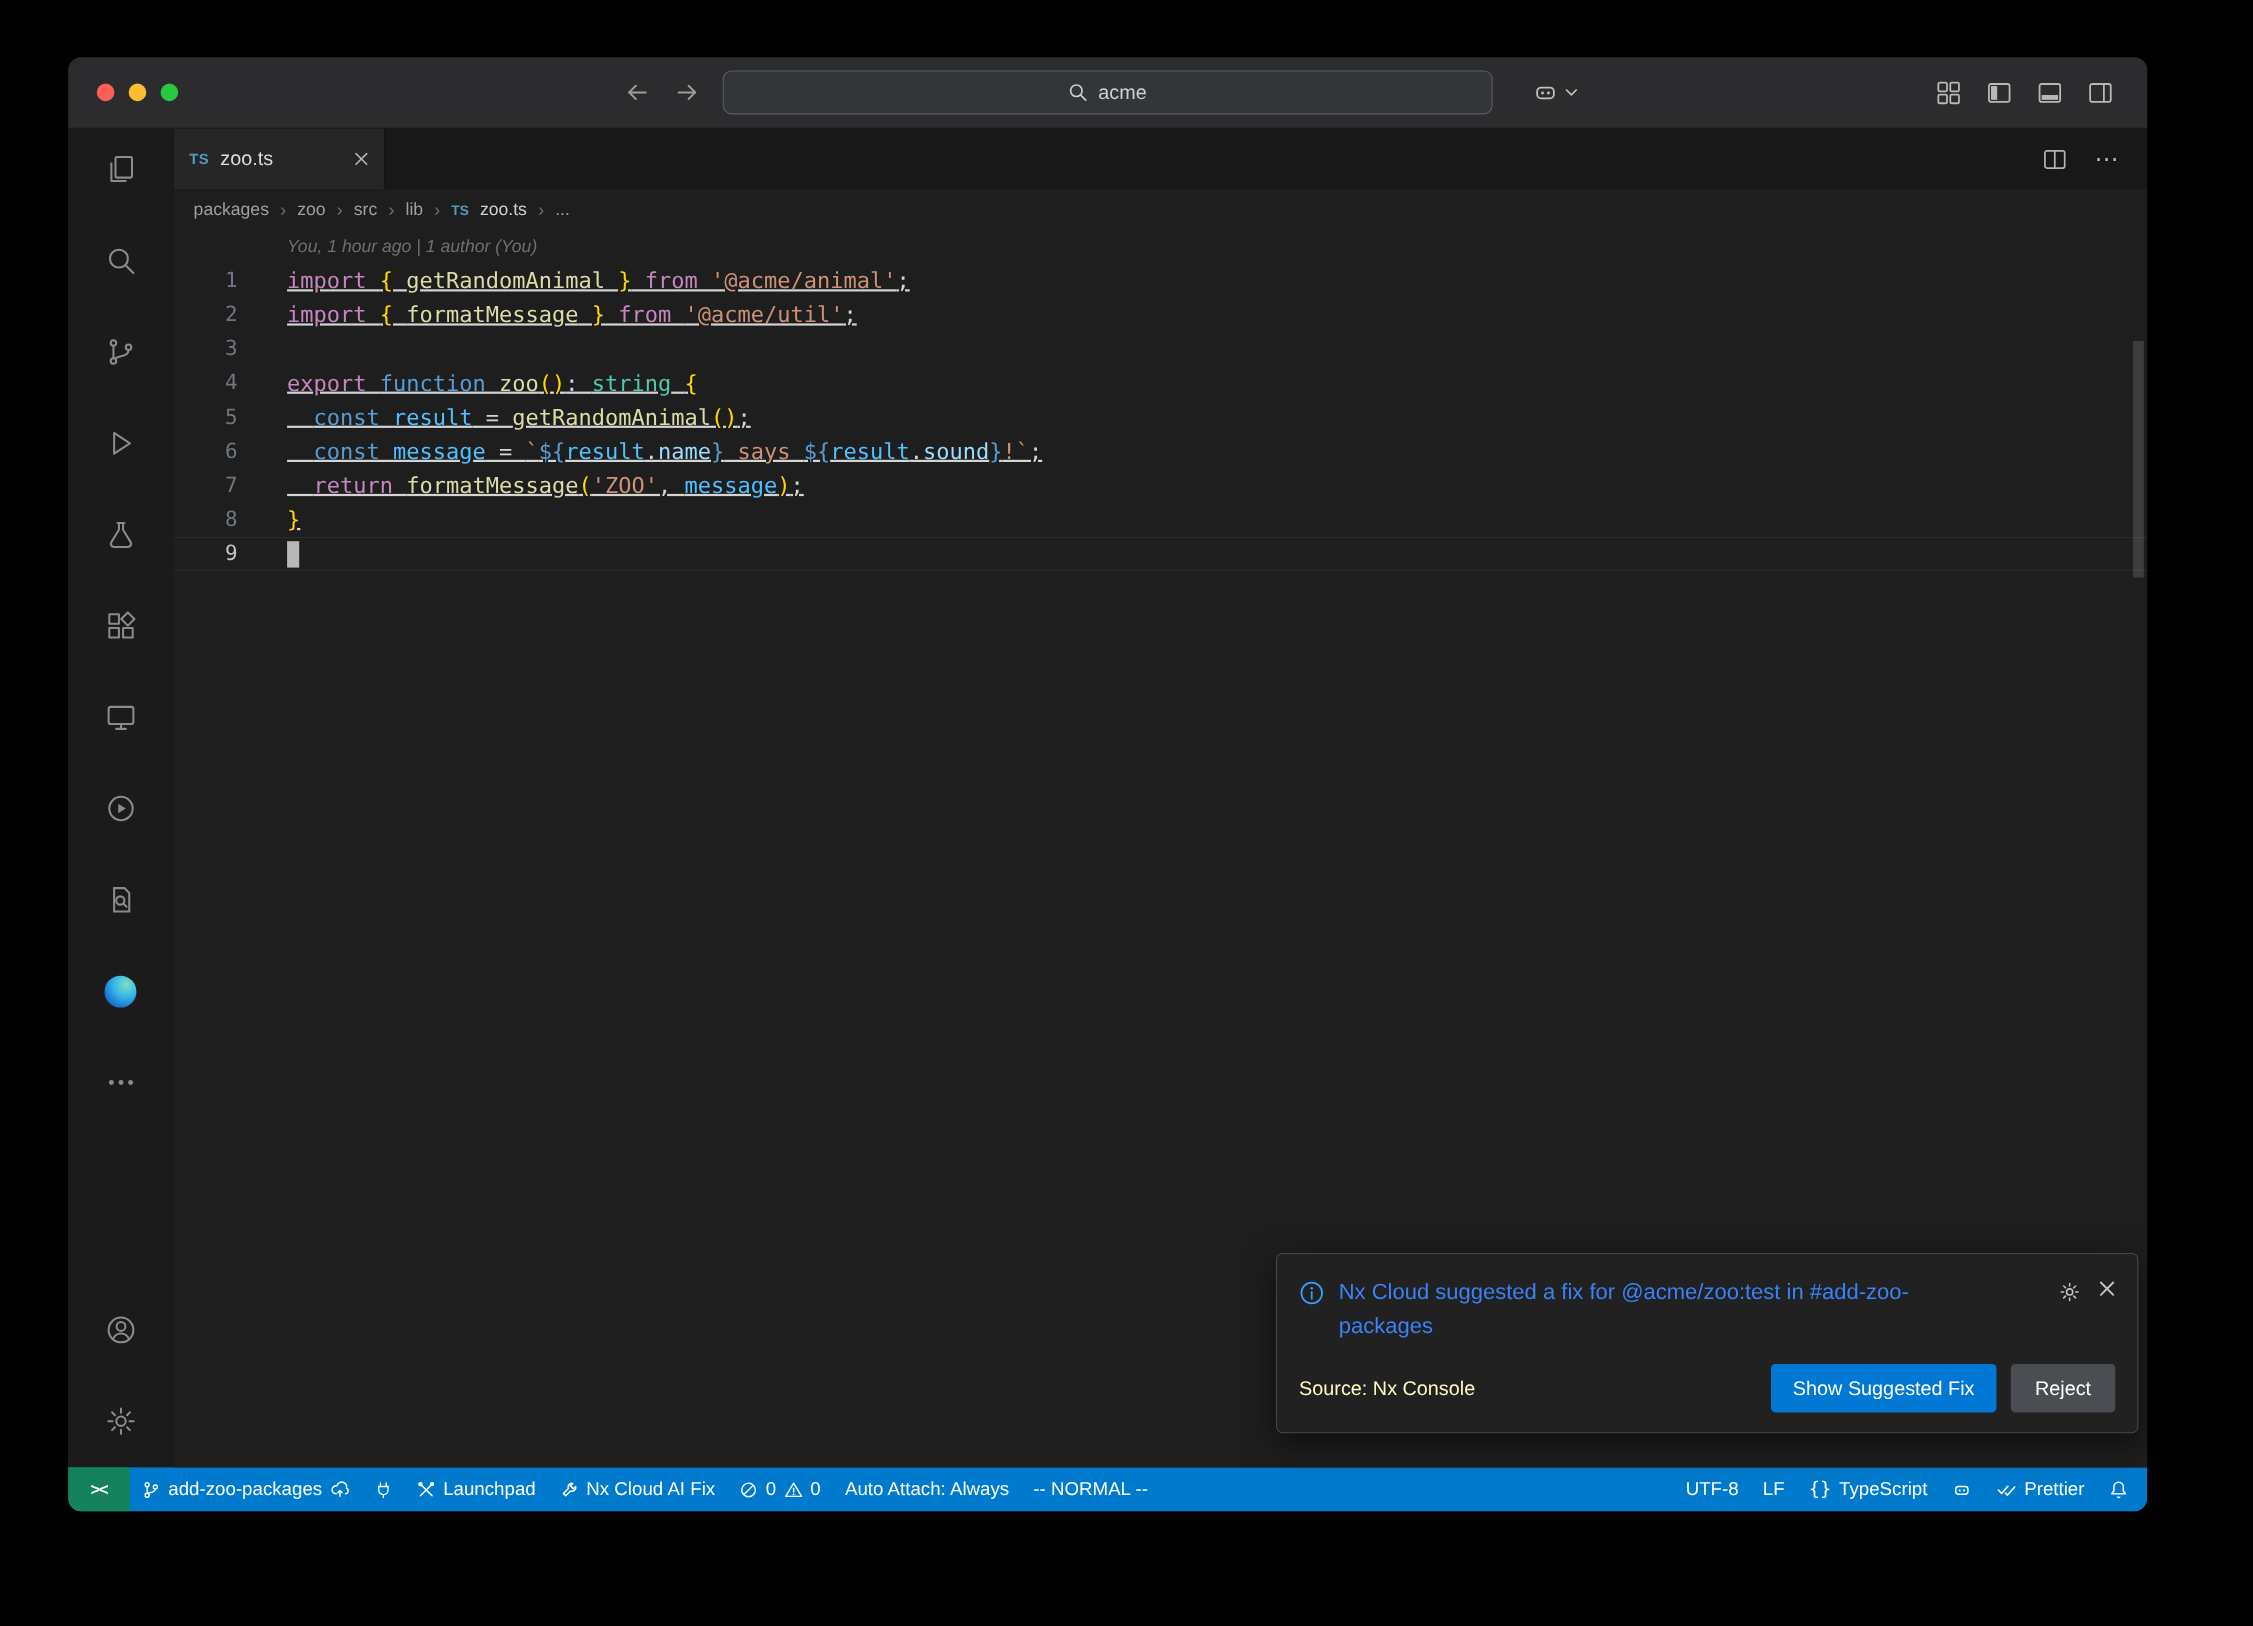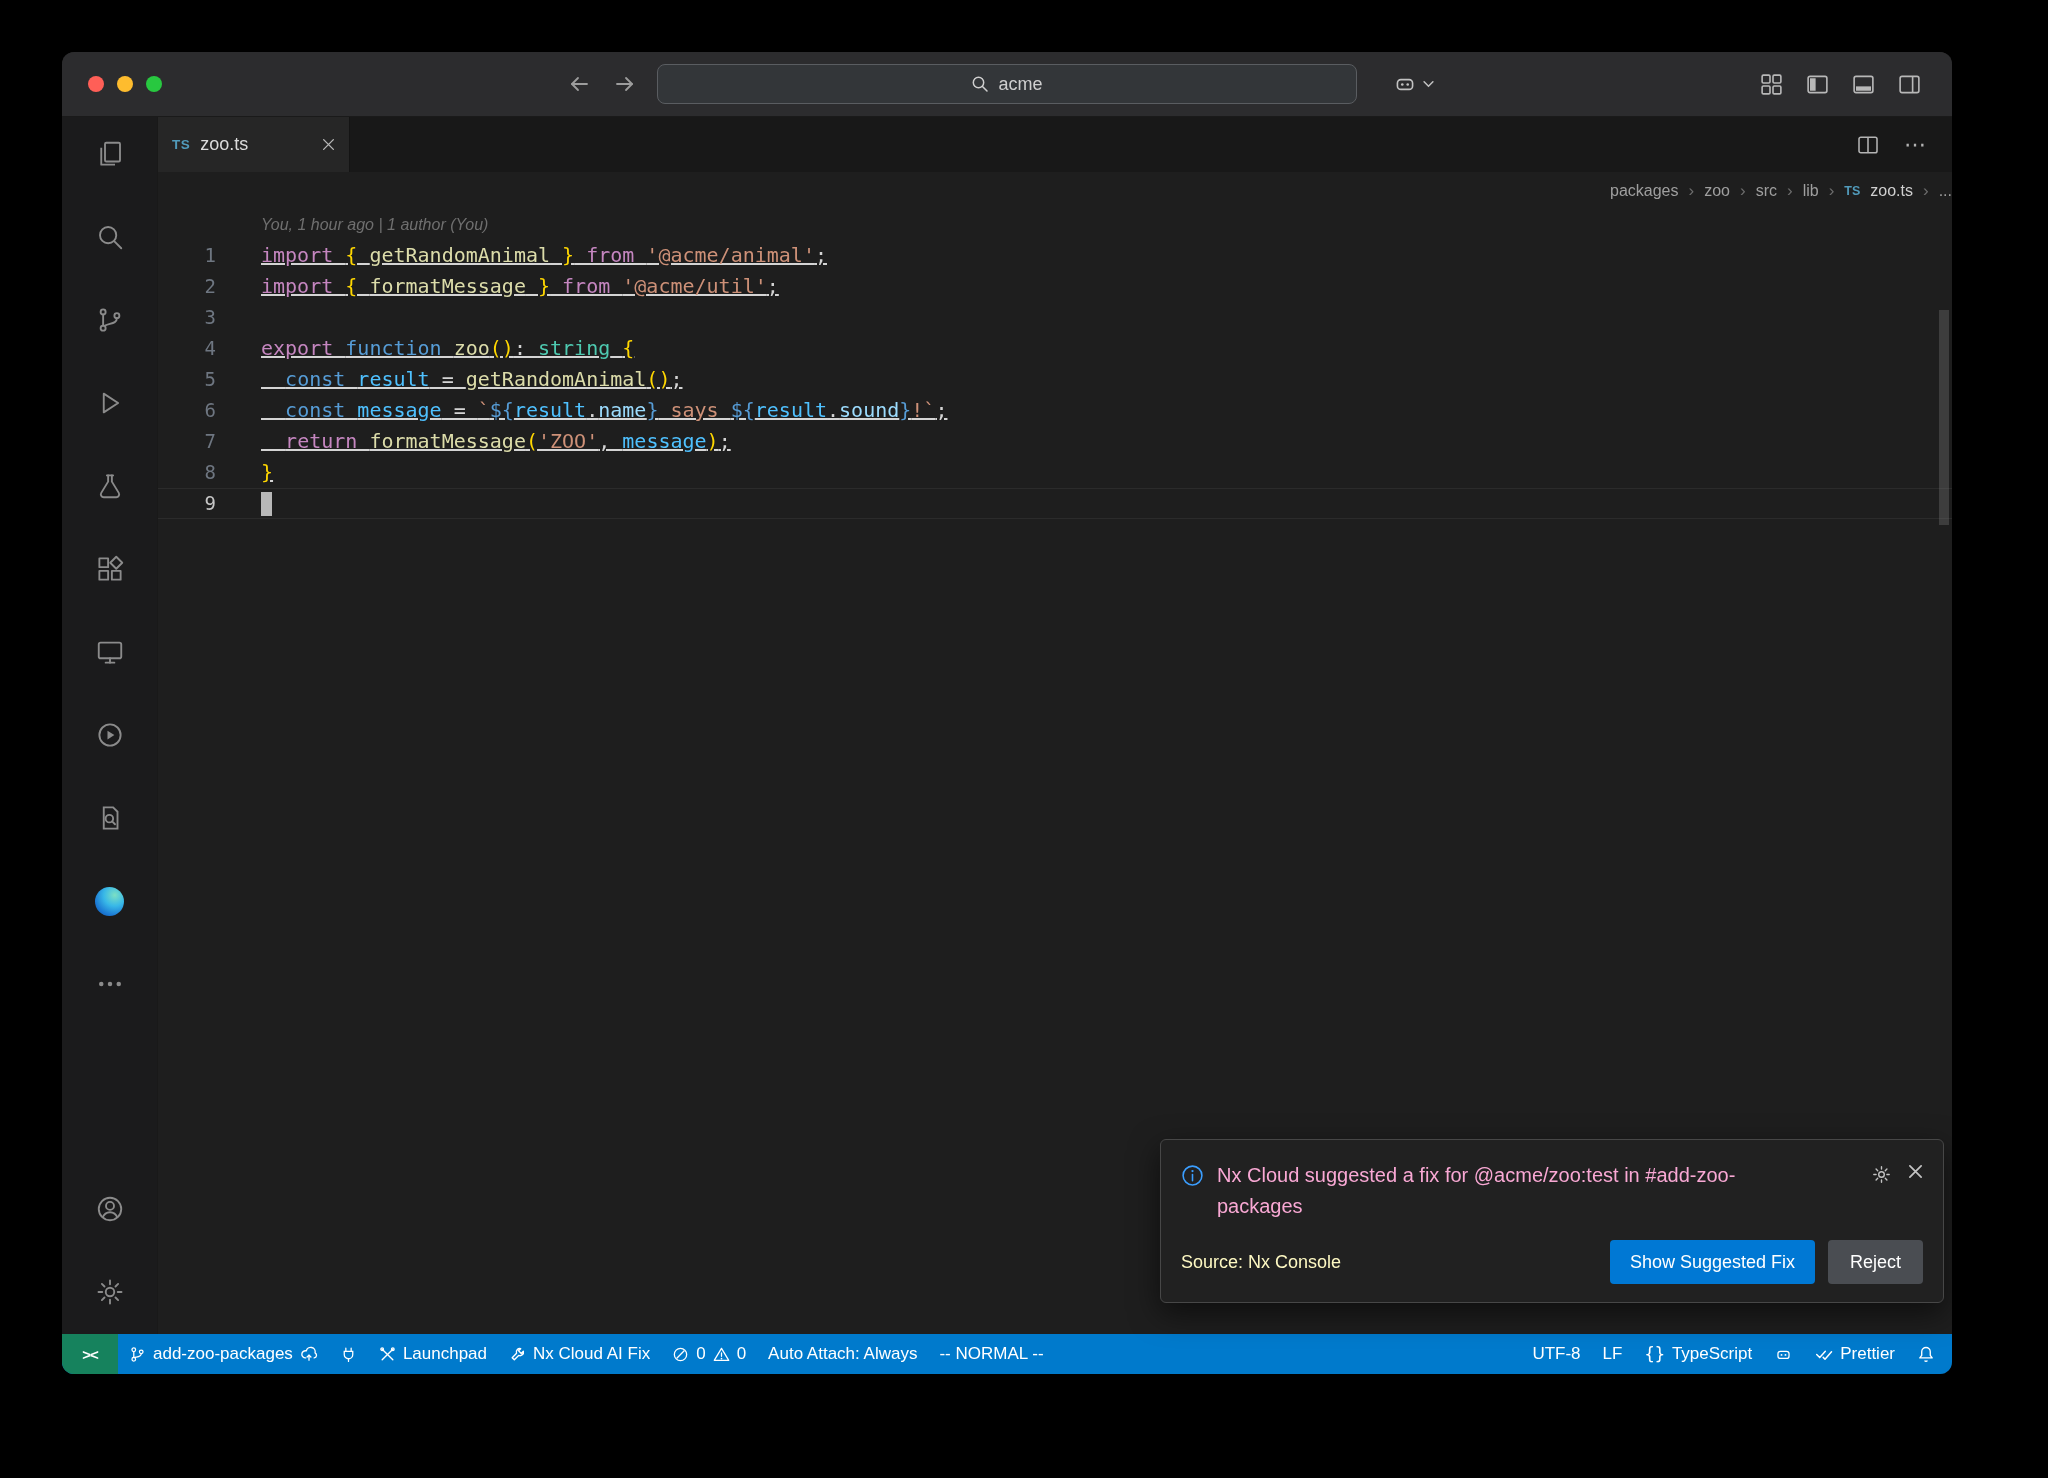--- a/index.html
+++ b/index.html
@@ -38,21 +38,21 @@
   
   .tabstrip { flex:0 0 55px; background:#181818; display:flex; justify-content:space-between; align-items:stretch; }
   .tab { width:192px; background:#262626; display:flex; align-items:center; padding:0 14px; gap:10px;
     color:#dcdcdc; font-size:18px; border-right:1px solid #141414; cursor:pointer; }
   .ts-badge { color:#519aba; font-size:13.5px; font-weight:bold; letter-spacing:.5px; }
   .tab-close { margin-left:auto; color:#b5b5b5; display:flex; }
   .tabstrip-actions { display:flex; align-items:center; gap:24px; padding-right:26px; color:#b3b3b3; }
 
   
   .breadcrumb { flex:0 0 38px; display:flex; align-items:center; padding-left:18px; gap:10px;
-    color:#9f9f9f; font-size:16px;justify-content:flex-end; }
+    color:#9f9f9f; font-size:16px; }
   .bc-sep { color:#6d6d6d; font-size:17px; }
   .bc-ts { color:#519aba; font-size:12.5px; font-weight:bold; }
   .bc-file { color:#d0d0d0; }
 
   
   .code-area { flex:1; position:relative; font-family:"DejaVu Sans Mono", monospace; font-size:20px; }
   .blame { height:30px; line-height:30px; padding-left:103px; color:#6f6f6f; font-style:italic;
     font-size:16px; font-family:"Liberation Sans", sans-serif; }
   .code-line { display:flex; height:31px; line-height:31px; }
   .code-line.active { box-shadow: inset 0 1px 0 #2b2b2b, inset 0 -1px 0 #2b2b2b; }
@@ -60,21 +60,21 @@
   .gutter.cur { color:#c6c6c6; }
   .ltext { white-space:pre; color:#d4d4d4;text-decoration:underline; }
   .cursor { position:relative; top:4px; display:inline-block; width:11px; height:24px; background:#b8b8b8; }
   .vscroll { position:absolute; right:3px; top:100px; width:10px; height:215px; background:rgba(121,121,121,.35); }
 
   
   .toast { position:absolute; left:1098px; top:1087px; width:784px; background:#212121;
     border:1px solid #474747; border-radius:6px; box-shadow:0 10px 30px rgba(0,0,0,.55);
     padding:20px 20px 18px 20px; z-index:6; }
   .toast-head { display:flex; gap:13px; }
-  .toast-msg { flex:1; max-width:590px; color:#f9a8d4; font-size:20px; line-height:31px; }
+  .toast-msg { flex:1; max-width:590px; color:#3b82f6; font-size:20px; line-height:31px; }
   .toast-head-actions { display:flex; gap:16px; color:#c3c3c3; align-items:flex-start; padding-top:4px; margin-left:auto; }
   .toast-foot { display:flex; align-items:center; margin-top:18px; }
   .toast-source { color:#fef9c3; font-size:18px; }
   .toast-buttons { margin-left:auto; display:flex; gap:13px; }
   .btn { height:44px; display:flex; align-items:center; border-radius:4px; font-size:18px; cursor:pointer; }
   .btn-primary { background:#0078d4; color:#fff; padding:0 20px;margin-left:40px; }
   .btn-secondary { background:#4a4d52; color:#fff; padding:0 22px; }
 
   
   .statusbar { flex:0 0 40px; background:#007acc; display:flex; justify-content:space-between;

